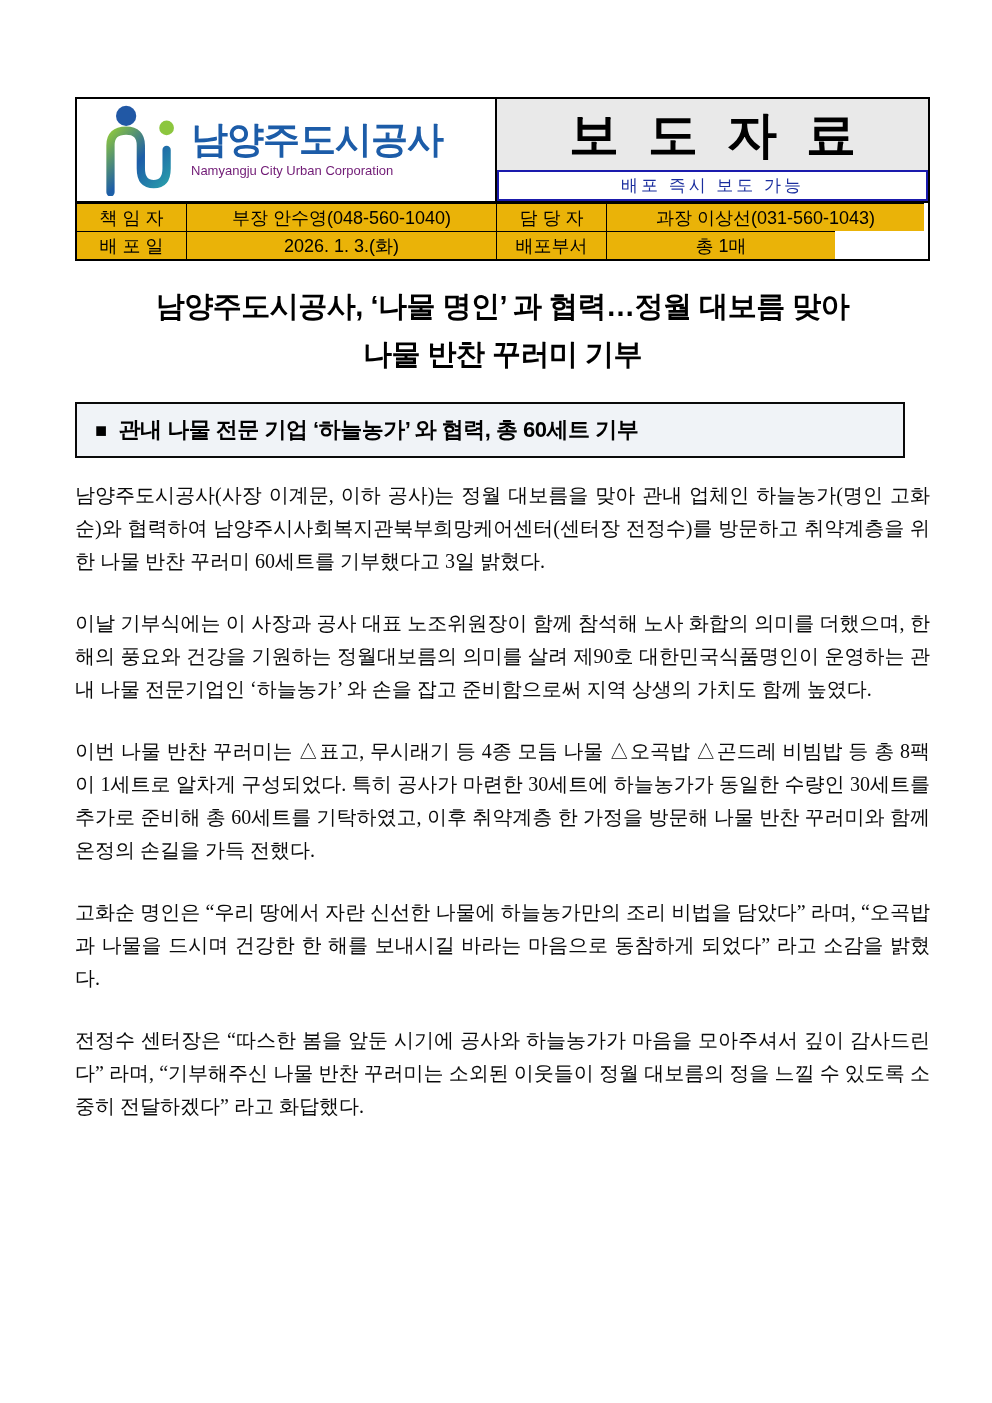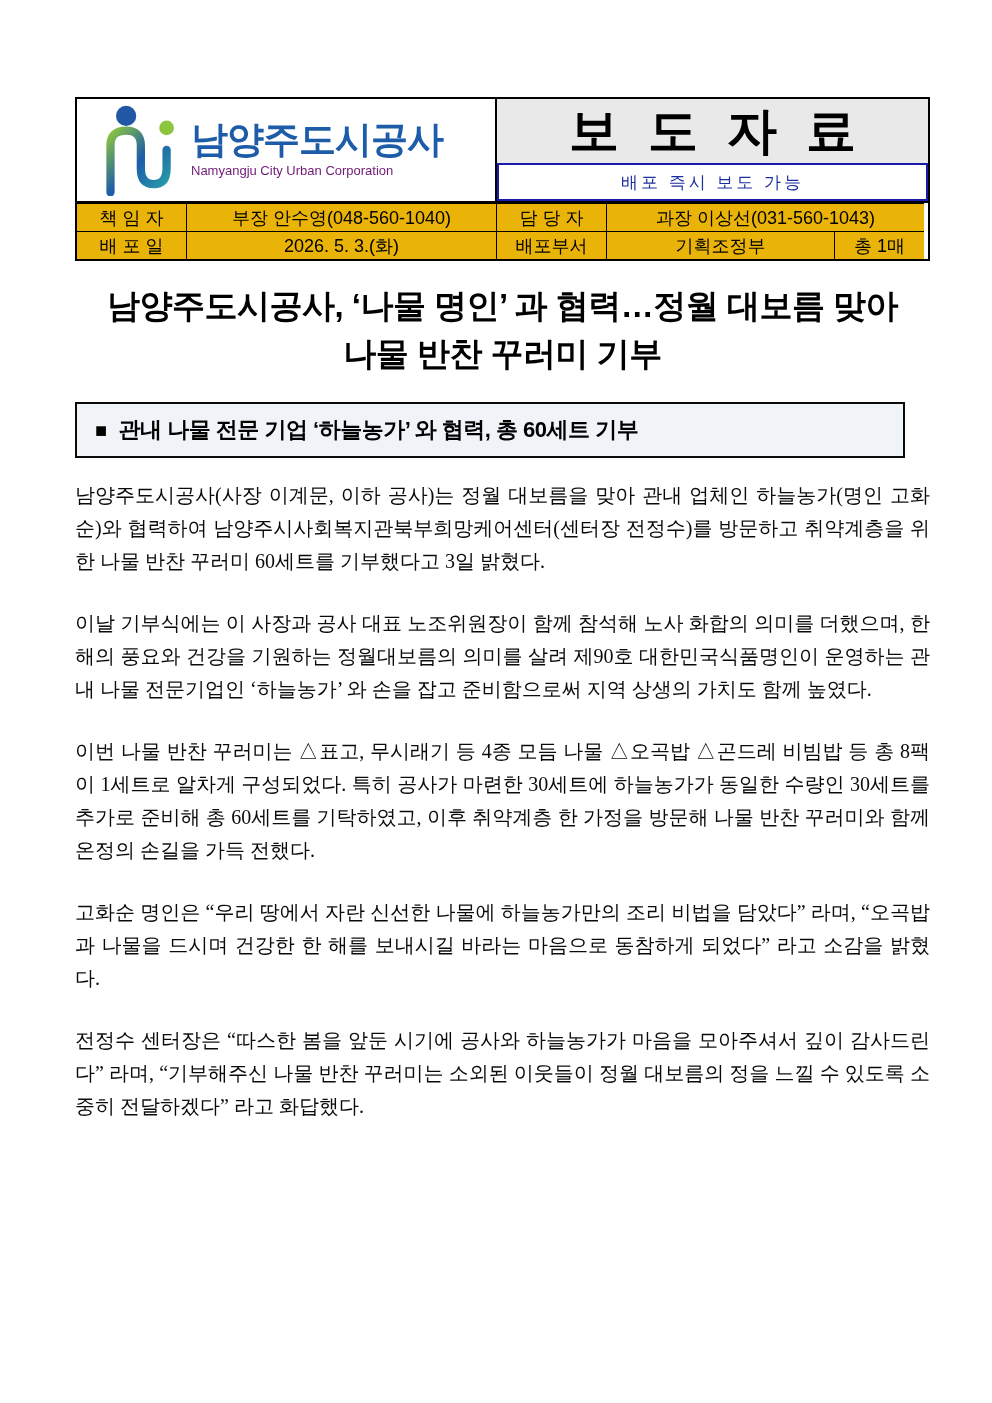--- a/index.html
+++ b/index.html
@@ -44,21 +44,21 @@
     background:#e9e9e9;
     display:flex;align-items:center;justify-content:center;
     font-size:50px;font-weight:900;
     letter-spacing:0.58em;padding-left:0.58em;
     line-height:1;
     font-family:"Liberation Sans",sans-serif;
     color:#000;
   }
   .mast-sub{
     flex:0 0 auto;
-    height:38px;box-sizing:border-box;
+    height:31px;box-sizing:border-box;
     border:2px solid #1a1aad;
     background:#fff;
     color:#1b2e9e;
     display:flex;align-items:center;justify-content:center;
     font-size:17px;letter-spacing:3px;font-weight:500;
   }
   
   .info-table{
     width:855px;
     display:grid;
@@ -78,21 +78,21 @@
     white-space:nowrap;
     background:#eab308;
   }
   .cell.last{border-right:none;}
   .cell.span2{grid-column:span 2;}
   
   .headline{
     margin:21px 0 0 0;
     width:855px;
     text-align:center;
-    font-size:33px;font-weight:800;
+    font-size:29px;font-weight:800;
     line-height:48px;
     letter-spacing:-0.5px;
     font-family:"Liberation Sans",sans-serif;
     color:#000;
   }
   
   .summary-box{
     margin-top:24px;
     width:830px;
     box-sizing:border-box;
@@ -145,23 +145,22 @@
     </div>
   </div>
 
   <div class="info-table">
     <div class="cell">책 임 자</div>
     <div class="cell">부장 안수영(048-560-1040)</div>
     <div class="cell">담 당 자</div>
     <div class="cell span2 last">과장 이상선(031-560-1043)</div>
 
     <div class="cell">배 포 일</div>
-    <div class="cell">2026. 5. 3.(화)</div>
+    <div class="cell">2026. 1. 3.(화)</div>
     <div class="cell">배포부서</div>
-    <div class="cell">기획조정부</div>
     <div class="cell last">총 1매</div>
   </div>
 
   <h1 class="headline">
     <span>남양주도시공사, ‘나물 명인’ 과 협력…정월 대보름 맞아</span><br>
     <span>나물 반찬 꾸러미 기부</span>
   </h1>
 
   <div class="summary-box">
     <span class="summary-bullet">■</span>

